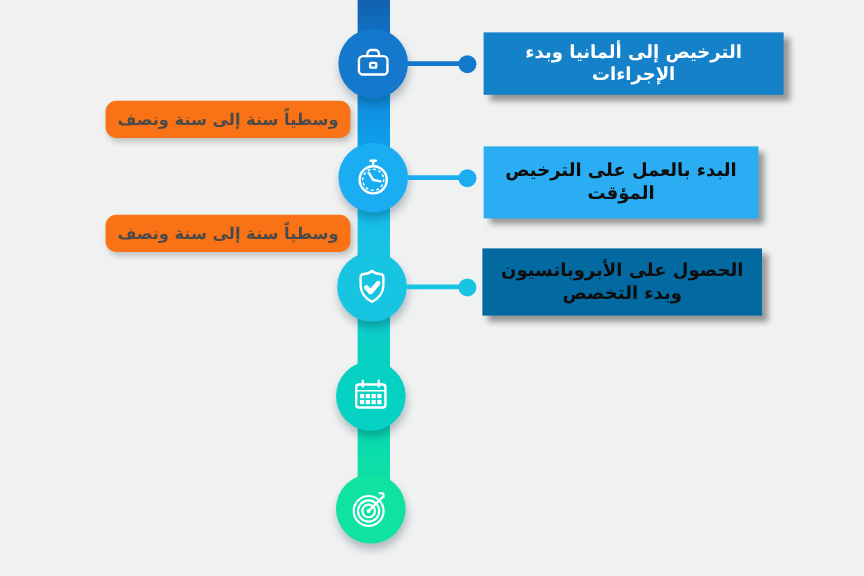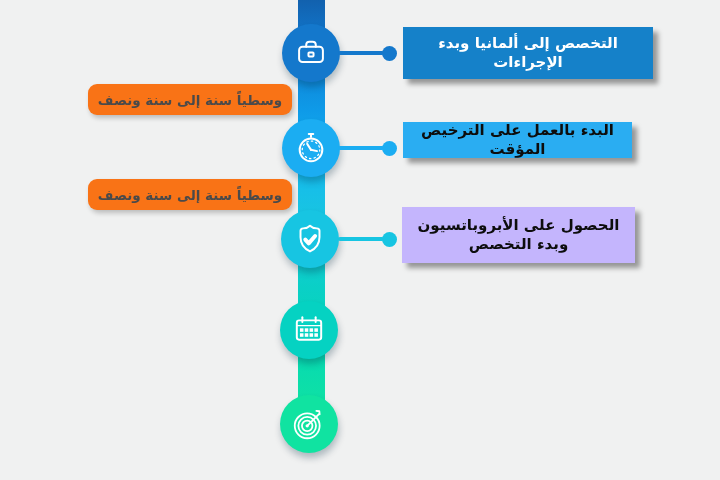--- a/index.html
+++ b/index.html
@@ -39,22 +39,22 @@
     position:absolute; right:-13px; top:-5.5px; width:15px; height:15px;
     border-radius:50%; background:inherit; display:block;
   }
   
   .sbox {
     position:absolute; display:flex; align-items:center; justify-content:center;
     direction:rtl; text-align:center; font-weight:bold; font-size:15px;
     box-shadow:5px 5px 5px rgba(0,0,0,.38); padding:0 8px; line-height:1.3;
   }
   .b1 { left:403px; top:27px;  width:250px; height:52px; background:#1581c9; color:#ffffff; }
-  .b2 { left:403px; top:122px; width:229px; height:36px; background:#2aadf2; color:#0d0d0d; }
-  .b3 { left:402px; top:207px; width:233px; height:56px; background:#c4b5fd; color:#0d0d0d; }
+  .b2 { left:403px; top:122px; width:229px; height:60px; background:#2aadf2; color:#0d0d0d; }
+  .b3 { left:402px; top:207px; width:233px; height:56px; background:#0369a1; color:#0d0d0d; }
   
   .dlabel {
     position:absolute; left:88px; width:204px; height:31px;
     background:#f97316; border-radius:9px;
     box-shadow:2px 3px 5px rgba(0,0,0,.22);
     display:flex; align-items:center; justify-content:center;
     direction:rtl; color:#4a4a4a; font-size:13.5px; font-weight:600;
   }
   .l1 { top:84px; }
   .l2 { top:179px; }
@@ -125,20 +125,20 @@
   <div class="conn c1">
       <span class="dot"></span>
     </div>
   <div class="conn c2">
       <span class="dot"></span>
     </div>
   <div class="conn c3">
       <span class="dot"></span>
     </div>
 
-  <div class="sbox b1">التخصص إلى ألمانيا وبدء الإجراءات</div>
+  <div class="sbox b1">الترخيص إلى ألمانيا وبدء الإجراءات</div>
   <div class="sbox b2">البدء بالعمل على الترخيص المؤقت</div>
   <div class="sbox b3">الحصول على الأبروباتسيون وبدء التخصص</div>
 
   <div class="dlabel l1">وسطياً سنة إلى سنة ونصف</div>
   <div class="dlabel l2">وسطياً سنة إلى سنة ونصف</div>
 
 </div>
 
 </body></html>

